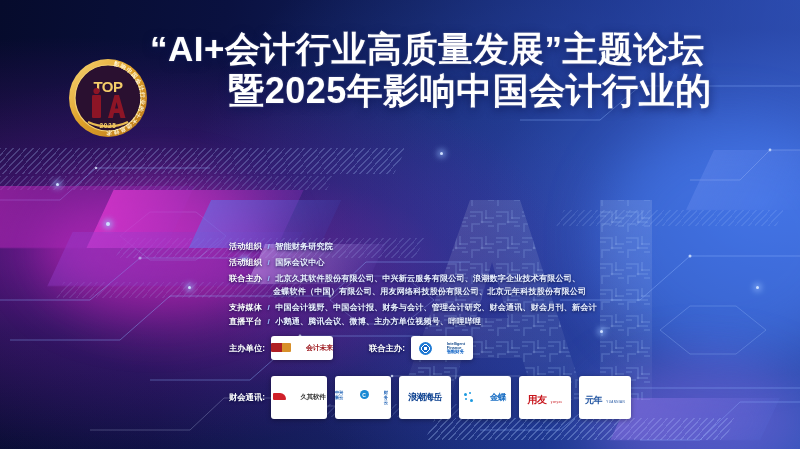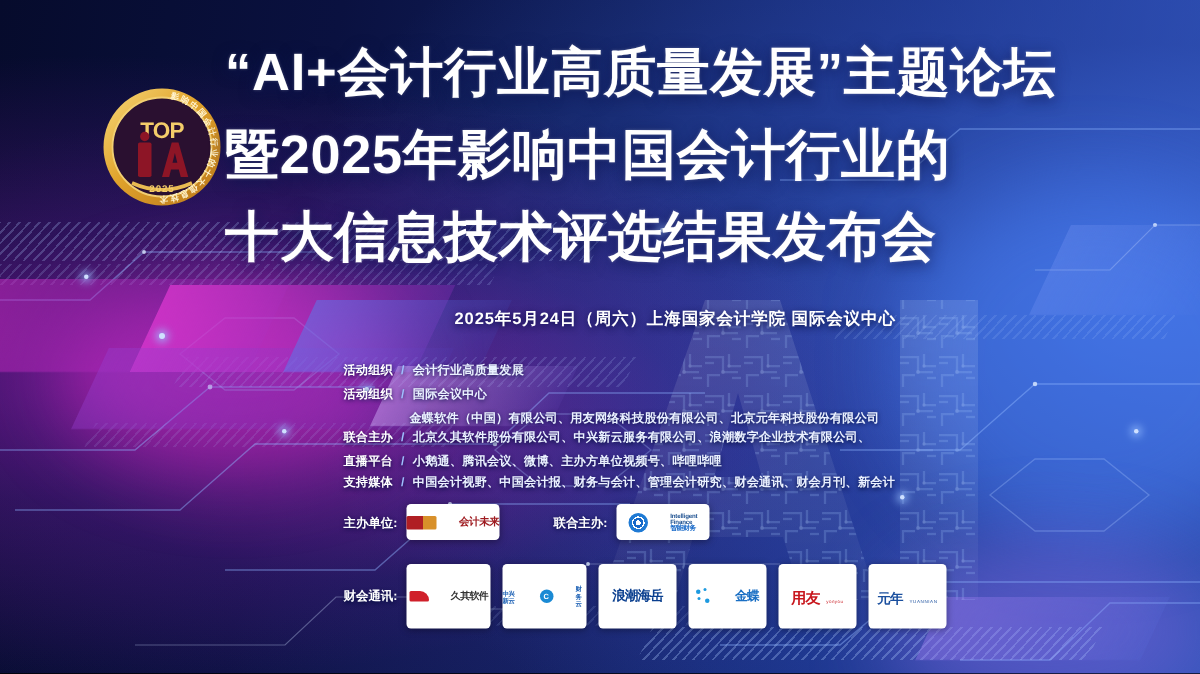--- a/index.html
+++ b/index.html
@@ -45,21 +45,21 @@
   .emblem{position:absolute;left:62px;top:52px;width:92px;height:92px;}
   .emblem svg{width:92px;height:92px;display:block;}
 
   
   .headline{position:absolute;left:150px;top:30px;width:640px;}
   .hl{
     color:#ffffff;font-weight:700;letter-spacing:.5px;line-height:1.06;
     font-size:35px;white-space:nowrap;
     text-shadow:0 2px 10px rgba(10,20,80,.85),0 0 2px rgba(255,255,255,.35);
   }
-  .hl.l2,.hl.l3{font-size:36px;margin-top:17px;}
+  .hl.l2,.hl.l3{font-size:36px;margin-top:5px;text-align:center;}
 
   
   .dateline{
     position:absolute;left:303px;top:205px;color:#ffffff;font-size:11px;letter-spacing:.6px;
     text-shadow:0 1px 5px rgba(0,10,60,.9);font-weight:600;white-space:nowrap;
   }
 
   
   .credits{position:absolute;left:229px;top:240px;width:420px;}
   .crow{font-size:8.1px;line-height:1.62;color:#eaf1ff;white-space:nowrap;letter-spacing:.15px;
@@ -78,21 +78,21 @@
 
   .row-a{left:229px;top:336px;}
   .row-a .chip{width:62px;height:24px;}
   .row-a .chip+.lbl{margin-left:36px;}
 
   .row-b{left:229px;top:376px;}
   .row-b .chip{width:52px;height:43px;margin-right:8px;}
   .row-b .chip.w1{width:56px;}
 
   
-  .lg{display:flex;align-items:center;gap:15px;}
+  .lg{display:flex;gap:15px;}
   .lg .mark{flex:none;}
   .lg .txt{display:flex;flex-direction:column;line-height:1;}
   .snai-bar{width:20px;height:9px;background:linear-gradient(90deg,#b01f24 0 55%,#d8902a 55% 100%);border-radius:1px;}
   .snai-cn{font-size:7px;font-weight:700;color:#9e1b20;letter-spacing:-.3px;}
   .if-ring{width:13px;height:13px;border-radius:50%;background:
      radial-gradient(circle at 50% 50%,#ffffff 0 18%,#1668c8 18% 36%,#ffffff 36% 46%,#1f7ad4 46% 72%,#8ec6f2 72% 100%);}
   .if-t1{font-size:4.1px;font-weight:700;color:#1b4f8f;letter-spacing:-.1px;}
   .if-t2{font-size:4.6px;font-weight:700;color:#1668c8;letter-spacing:-.3px;}
   .jq-mark{width:13px;height:7px;background:#d0202a;border-radius:1px 6px 1px 1px;}
   .jq-cn{font-size:6.6px;font-weight:700;color:#333;letter-spacing:-.4px;}
@@ -235,56 +235,54 @@
         <path d="M53 56.5 L56.2 56.5 L54.6 50 Z" fill="#2a1030"></path>
       </g>
       <path d="M26 70 q20 9 40 0" fill="none" stroke="#e9bb52" stroke-width="2.4"></path>
       <text x="46" y="76" text-anchor="middle" font-size="6.5" font-weight="bold" fill="#f4cd6a" font-family="'Liberation Sans',sans-serif" letter-spacing=".6">2025</text>
     </svg>
   </div>
 
   <div class="headline">
     <div class="hl l1">“AI+会计行业高质量发展”主题论坛</div>
     <div class="hl l2">暨2025年影响中国会计行业的</div>
-    <div class="hl l3">十大信息技术评选结果发布会</div>
-  </div>
-
-  <div class="dateline">2025年5月24日（周六）上海国家会计学院 国际会议中心</div>
+  </div>
+
 
   <div class="credits">
     <div class="crow">
       <span class="k">活动组织</span>
       <span class="sep">/</span>
-      <span>会计行业高质量发展</span>
+      <span>智能财务研究院</span>
     </div>
     <div class="gap"></div>
     <div class="crow">
       <span class="k">活动组织</span>
       <span class="sep">/</span>
       <span>国际会议中心</span>
     </div>
     <div class="gap"></div>
+    <div class="crow">
+      <span class="k">联合主办</span>
+      <span class="sep">/</span>
+      <span>北京久其软件股份有限公司、中兴新云服务有限公司、浪潮数字企业技术有限公司、</span>
+    </div>
     <div class="crow indent">
       <span>金蝶软件（中国）有限公司、用友网络科技股份有限公司、北京元年科技股份有限公司</span>
     </div>
-    <div class="crow">
-      <span class="k">联合主办</span>
-      <span class="sep">/</span>
-      <span>北京久其软件股份有限公司、中兴新云服务有限公司、浪潮数字企业技术有限公司、</span>
-    </div>
     <div class="gap"></div>
     <div class="crow">
+      <span class="k">支持媒体</span>
+      <span class="sep">/</span>
+      <span>中国会计视野、中国会计报、财务与会计、管理会计研究、财会通讯、财会月刊、新会计</span>
+    </div>
+    <div class="crow">
       <span class="k">直播平台</span>
       <span class="sep">/</span>
       <span>小鹅通、腾讯会议、微博、主办方单位视频号、哔哩哔哩</span>
-    </div>
-    <div class="crow">
-      <span class="k">支持媒体</span>
-      <span class="sep">/</span>
-      <span>中国会计视野、中国会计报、财务与会计、管理会计研究、财会通讯、财会月刊、新会计</span>
     </div>
   </div>
 
   <div class="chiprow row-a">
     <span class="lbl">主办单位:</span>
     <div class="chip">
       <div class="lg">
         <div class="mark snai-bar"></div>
         <div class="snai-cn">会计未来</div>
       </div>

